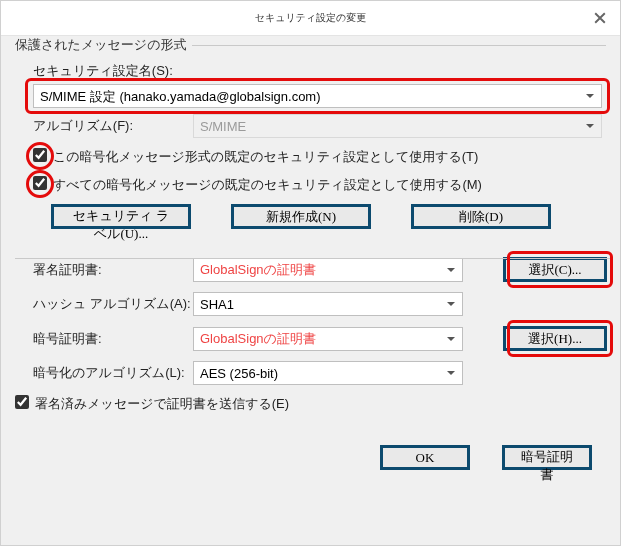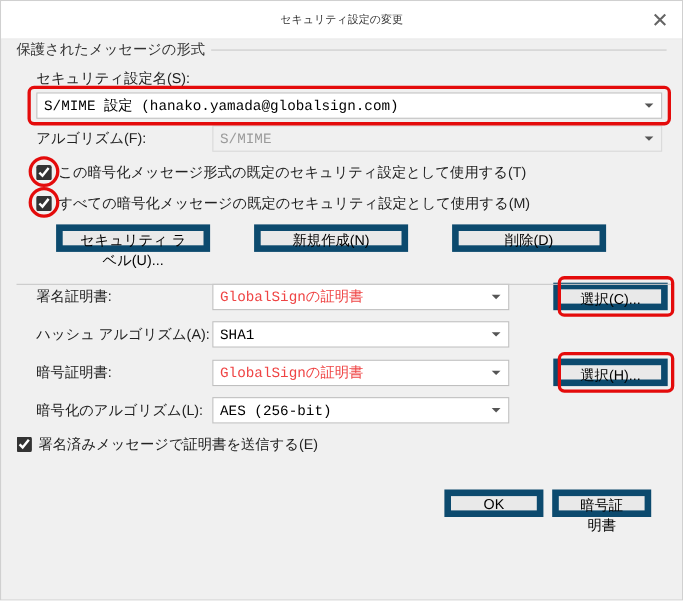--- a/index.html
+++ b/index.html
@@ -8,42 +8,42 @@
   .titlebar .title{font-size:10px;color:#333}
   .close{position:absolute;right:0;top:0;width:40px;height:34px;display:flex;align-items:center;justify-content:center;color:#666;font-size:14px;cursor:default}
   .body{padding:0 14px 14px 14px}
   fieldset{border:none;padding:0;margin:0 0 10px 0;position:relative}
   .grp-title{font-size:13px;color:#333;display:inline-block;background:#f0f0f0;padding-right:6px;position:relative;z-index:2}
   .grp-line{position:absolute;top:9px;left:0;right:0;border-top:1px solid #c9c9c9;z-index:1}
   .grp-body{padding:8px 4px 4px 18px}
   .row{display:flex;align-items:center;margin-bottom:10px}
   .lbl{width:160px;flex:0 0 160px}
   select,input[type=text].sel-like{
-    width:100%;height:24px;border:1px solid #bfbfbf;background:#fff;font-family:Liberation Mono, monospace;font-size:13px;
+    width:100%;height:24px;border:1px solid #bfbfbf;background:#fff;font-family:Liberation Sans, sans-serif;font-size:13px;
     padding:1px 22px 1px 6px;box-sizing:border-box;appearance:none;-webkit-appearance:none;position:relative;
   }
   .select-wrap{position:relative;flex:1}
   .select-wrap.withbtn{flex:0 0 270px}
   .select-wrap:after{
     content:"";position:absolute;right:8px;top:50%;margin-top:-2px;
     border:4px solid transparent;border-top-color:#555;pointer-events:none;
   }
   .select-wrap.disabled select,
   .select-wrap.disabled input{background:#f0f0f0;color:#777;border-color:#d0d0d0}
   .select-wrap.readonly input{background:#fff;color:#ef4444}
-  .btn{height:25px;border:6px solid #0c4a6e;background:#e9e9e9;font-family:Liberation Sans, sans-serif;font-size:13px;padding:0 14px;cursor:default}
+  .btn{height:25px;border:3px solid #0c4a6e;background:#e9e9e9;font-family:Liberation Serif, serif;font-size:13px;padding:0 14px;cursor:default}
   .btn-row{display:flex;gap:40px;padding-left:18px;margin-bottom:6px}
   .btn-row .btn{width:140px}
   .choose-btn{margin-left:40px;width:104px}
-  .chk-row{display:flex;align-items:center;margin-bottom:10px;position:relative}
+  .chk-row{display:flex;margin-bottom:10px;position:relative}
   .chk{width:14px;height:14px;margin:0 6px 0 0;accent-color:#333}
   .hl-red{position:absolute;border:3px solid #e40b0b;border-radius:14px;pointer-events:none;z-index:5}
   .hl-red.rect{border-radius:6px}
   .hl-circle{position:absolute;width:22px;height:22px;border:3px solid #e40b0b;border-radius:50%;pointer-events:none;z-index:5}
-  .footer{display:flex;justify-content:flex-end;gap:8px;padding:8px 14px 0 0}
+  .footer{display:flex;justify-content:flex-end;gap:32px;padding:8px 14px 0 0}
   .footer .btn{width:90px}
   .icon-x svg{width:12px;height:12px;display:block}
 </style>
 </head>
 <body>
 
 <div class="window">
 
   <div class="titlebar">
     <span class="title">セキュリティ設定の変更</span>

